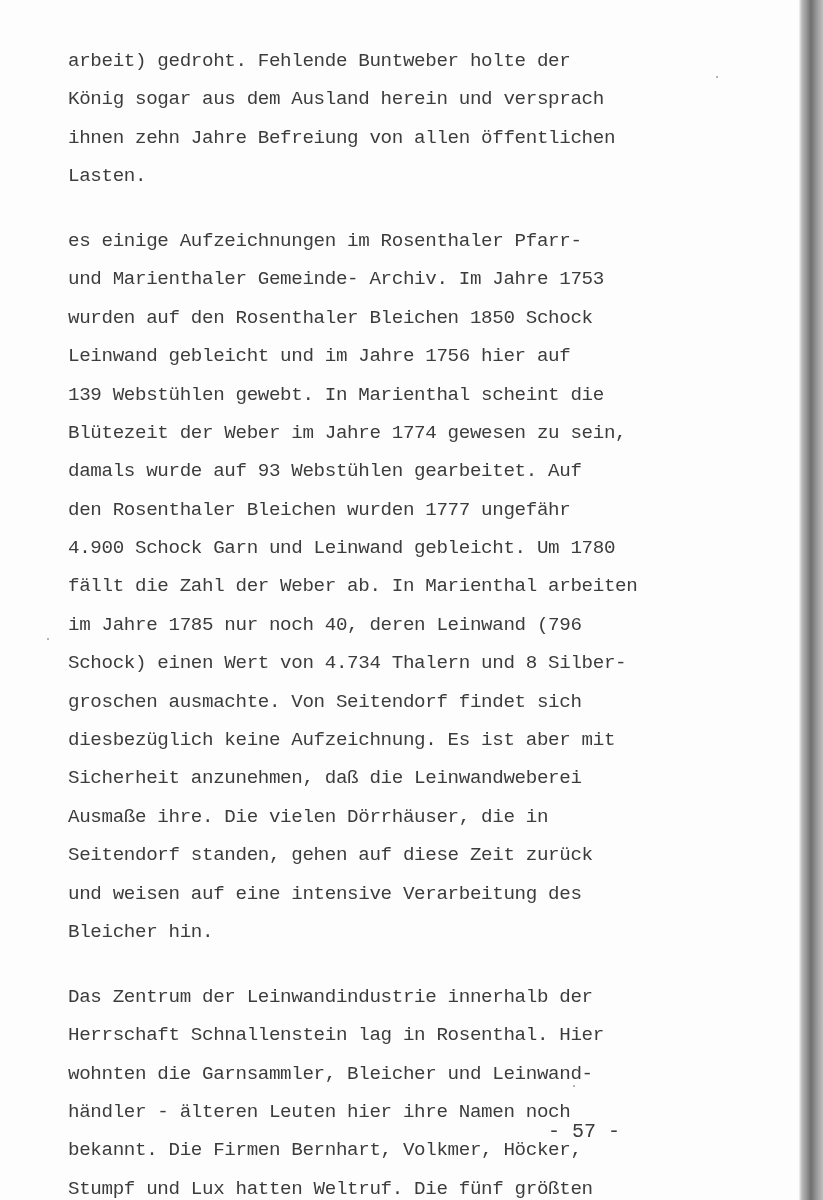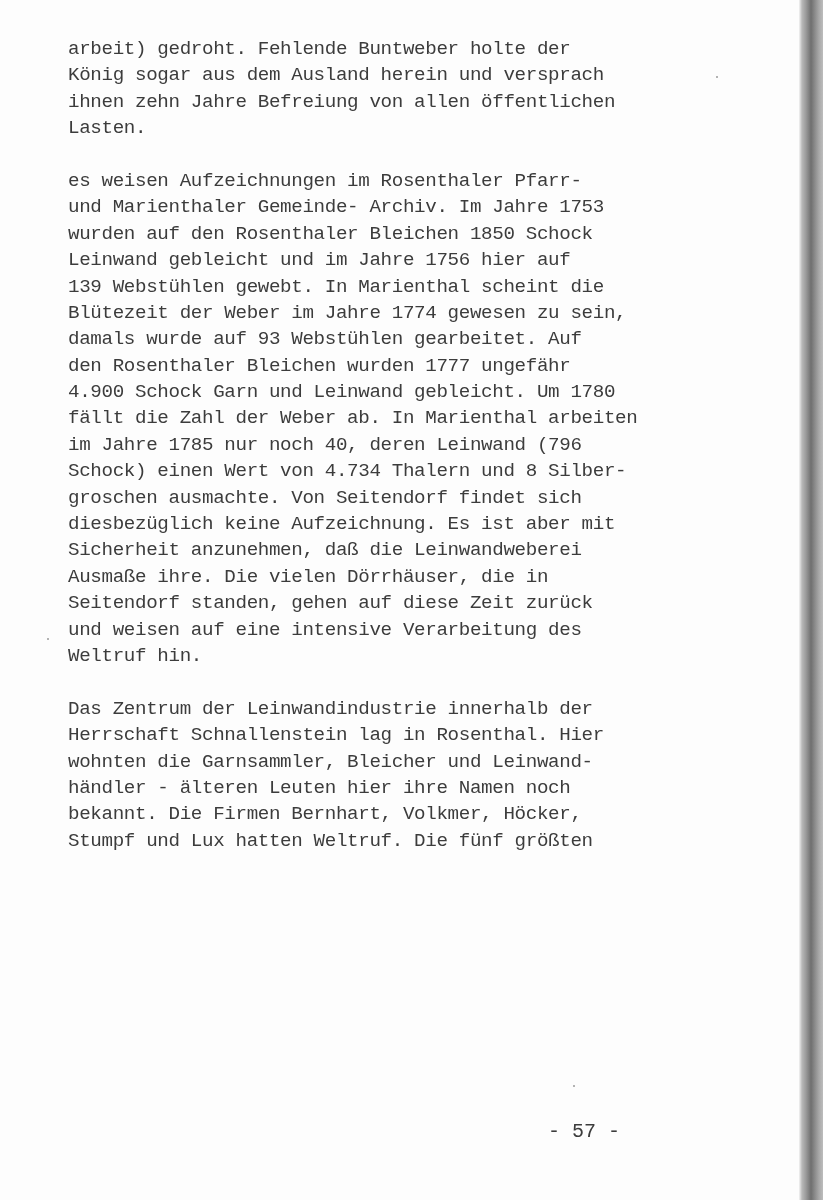--- a/index.html
+++ b/index.html
@@ -37,20 +37,21 @@
       top: 36px;
       width: 640px;
     }
     .line {
       font-size: 19.2px;
       line-height: 26.4px;
       height: 26.4px;
       white-space: pre;
       letter-spacing: -0.35px;
       color: #3c3c3c;
+      margin-top: 12px;
     }
     .para-gap {
       height: 26.4px;
     }
     .page-number {
       position: absolute;
       left: 548px;
       top: 1104px;
       font-size: 20px;
       white-space: pre;
@@ -74,39 +75,39 @@
     <div>
       <div class="line">arbeit) gedroht. Fehlende Buntweber holte der</div>
       <div class="line">König sogar aus dem Ausland herein und versprach</div>
       <div class="line">ihnen zehn Jahre Befreiung von allen öffentlichen</div>
       <div class="line">Lasten.</div>
     </div>
 
     <div class="para-gap"></div>
 
     <div>
-      <div class="line">es weisen Aufzeichnungen im Rosenthaler Pfarr-</div>
+      <div class="line">es einige Aufzeichnungen im Rosenthaler Pfarr-</div>
       <div class="line">und Marienthaler Gemeinde- Archiv. Im Jahre 1753</div>
       <div class="line">wurden auf den Rosenthaler Bleichen 1850 Schock</div>
       <div class="line">Leinwand gebleicht und im Jahre 1756 hier auf</div>
       <div class="line">139 Webstühlen gewebt. In Marienthal scheint die</div>
       <div class="line">Blütezeit der Weber im Jahre 1774 gewesen zu sein,</div>
       <div class="line">damals wurde auf 93 Webstühlen gearbeitet. Auf</div>
       <div class="line">den Rosenthaler Bleichen wurden 1777 ungefähr</div>
       <div class="line">4.900 Schock Garn und Leinwand gebleicht. Um 1780</div>
       <div class="line">fällt die Zahl der Weber ab. In Marienthal arbeiten</div>
       <div class="line">im Jahre 1785 nur noch 40, deren Leinwand (796</div>
       <div class="line">Schock) einen Wert von 4.734 Thalern und 8 Silber-</div>
       <div class="line">groschen ausmachte. Von Seitendorf findet sich</div>
       <div class="line">diesbezüglich keine Aufzeichnung. Es ist aber mit</div>
       <div class="line">Sicherheit anzunehmen, daß die Leinwandweberei</div>
       <div class="line">Ausmaße ihre. Die vielen Dörrhäuser, die in</div>
       <div class="line">Seitendorf standen, gehen auf diese Zeit zurück</div>
       <div class="line">und weisen auf eine intensive Verarbeitung des</div>
-      <div class="line">Weltruf hin.</div>
+      <div class="line">Bleicher hin.</div>
     </div>
 
     <div class="para-gap"></div>
 
     <div>
       <div class="line">Das Zentrum der Leinwandindustrie innerhalb der</div>
       <div class="line">Herrschaft Schnallenstein lag in Rosenthal. Hier</div>
       <div class="line">wohnten die Garnsammler, Bleicher und Leinwand-</div>
       <div class="line">händler - älteren Leuten hier ihre Namen noch</div>
       <div class="line">bekannt. Die Firmen Bernhart, Volkmer, Höcker,</div>

